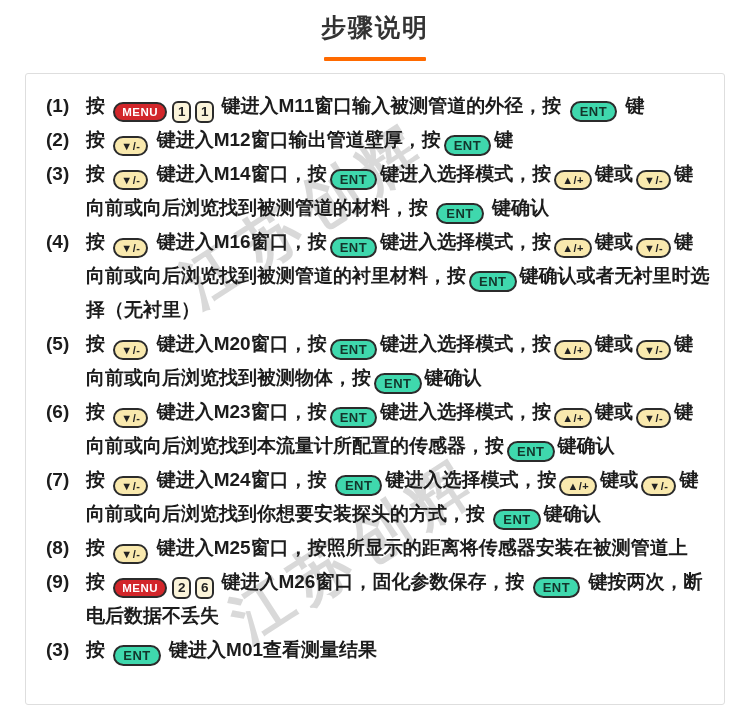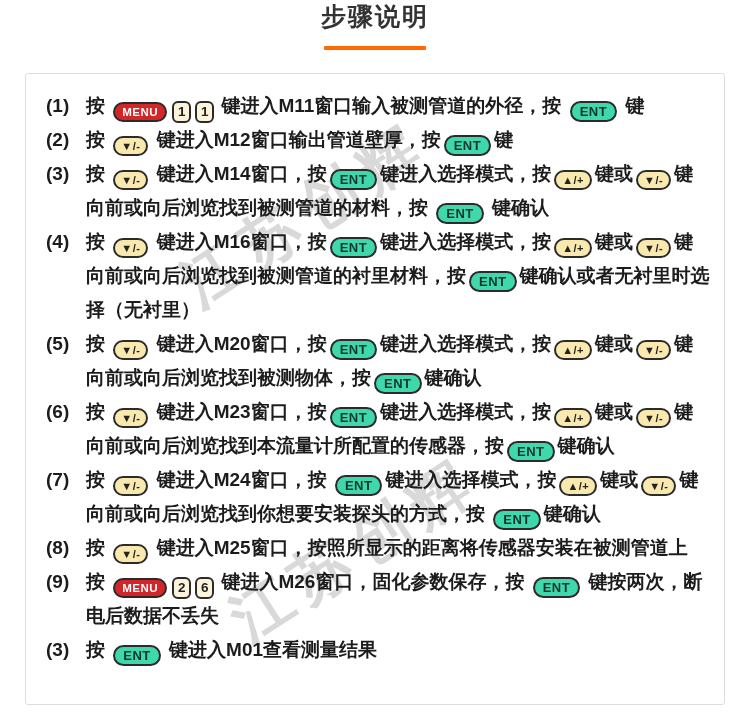--- a/index.html
+++ b/index.html
@@ -2,21 +2,21 @@
 <html><head>
 <meta charset="utf-8">
 <style>
   html,body{margin:0;padding:0;}
   body{
     width:750px;height:719px;position:relative;overflow:hidden;
     background:#ffffff;
     font-family:"Liberation Sans","DejaVu Sans",sans-serif;
   }
   .page-title{
-    text-align:center;
+    padding-top:11px;text-align:center;
     font-size:25px;font-weight:700;color:#333;letter-spacing:2px;
   }
   .title-divider{
     width:102px;height:4px;margin:13px auto 0;
     background:#ff6a00;border-radius:1px;
   }
   .steps-box{
     position:absolute;left:25px;right:25px;top:73px;bottom:14px;
     border:1px solid #dedede;border-radius:3px;background:transparent;
     z-index:1;

